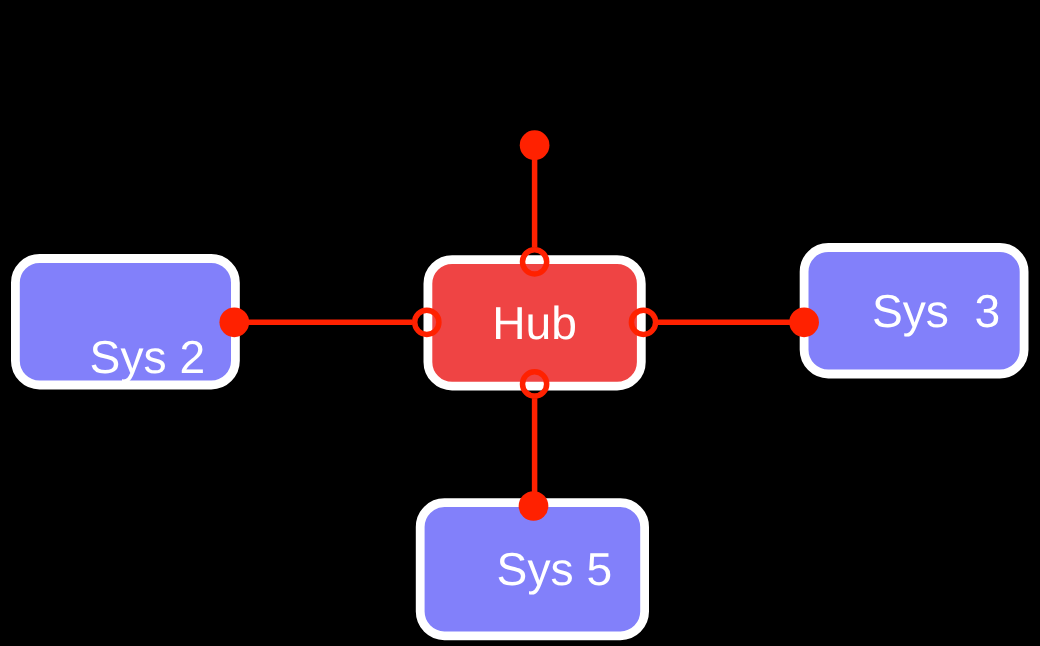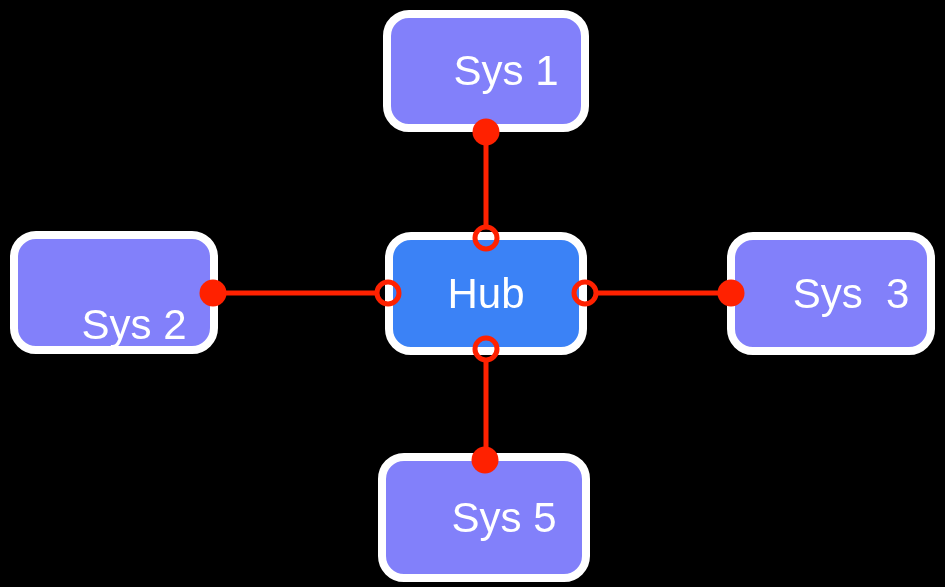--- a/index.html
+++ b/index.html
@@ -19,33 +19,33 @@
     position: absolute;
     box-sizing: border-box;
     border: 8px solid #ffffff;
     border-radius: 26px;
     display: flex;
     align-items: center;
     justify-content: center;
     z-index: 1;
   }
   .node--system { background: #8280fa; }
-  .node--hub    { background: #3b82f6; }
+  .node--hub    { background: #ef4444; }
   .node__label {
     color: #ffffff;
     font-size: 42px;
     line-height: 1;
     white-space: pre;
   }
   .node--system .node__label { transform: translateX(20px); }
   
   #node-sys1 { left: 383px; top: 10px;  width: 206px; height: 122px; }
   #node-sys2 { left: 10px;  top: 231px; width: 208px; height: 123px; align-items: flex-end; }
   #node-hub  { left: 385px; top: 232px; width: 202px; height: 123px; }
-  #node-sys3 { left: 727px; top: 232px; width: 208px; height: 123px; }
+  #node-sys3 { left: 727px; top: 221px; width: 208px; height: 123px; }
   #node-sys4 { left: 378px; top: 453px; width: 212px; height: 129px; }
 
   .connector-layer {
     position: absolute;
     left: 0; top: 0;
     width: 945px;
     height: 587px;
     z-index: 2;
     pointer-events: none;
   }
@@ -62,23 +62,20 @@
     fill: none;
     stroke: #ff2100;
     stroke-width: 5;
   }
 </style>
 </head>
 <body>
 
 <div class="canvas">
 
-  <div class="node node--system" id="node-sys1">
-    <span class="node__label">Sys 1</span>
-  </div>
 
   <div class="node node--system" id="node-sys2">
     <span class="node__label">Sys 2</span>
   </div>
 
   <div class="node node--hub" id="node-hub">
     <span class="node__label">Hub</span>
   </div>
 
   <div class="node node--system" id="node-sys3">

